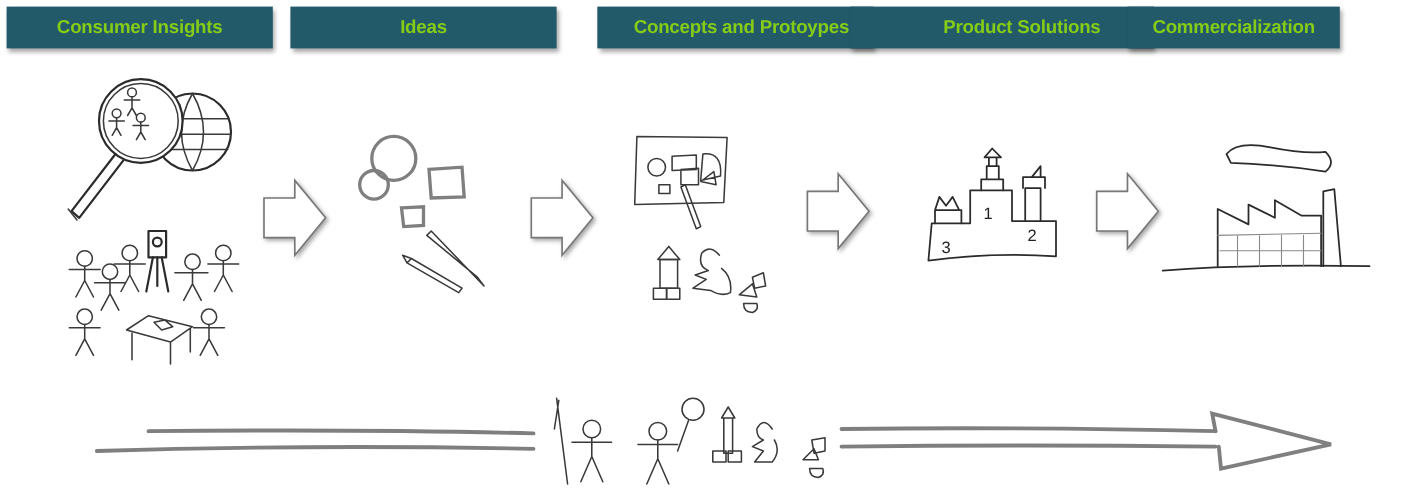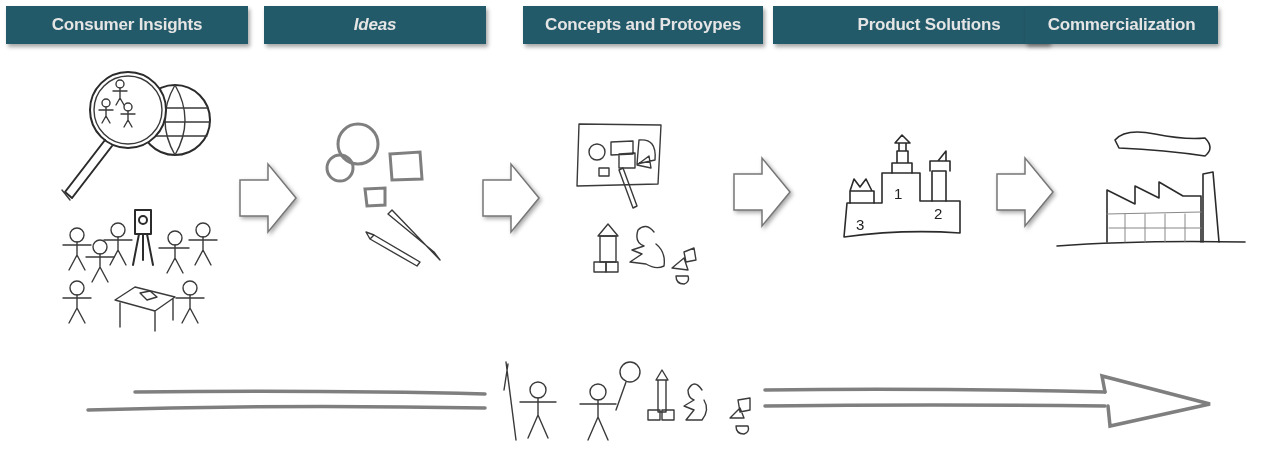--- a/index.html
+++ b/index.html
@@ -1,31 +1,31 @@
 <!DOCTYPE html>
 <html><head>
 <meta charset="utf-8">
 <style>
   html, body { margin:0; padding:0; background:#ffffff; }
   body { width:1280px; height:454px; position:relative; overflow:hidden; font-family:"Liberation Sans", sans-serif; }
-  .hdr { position:absolute; top:6px; height:38px; background:#235a6a; color:#e5e5e5; font-weight:bold; font-size:17px;
+  .hdr { position:absolute; top:6px; height:38px; background:#235a6a; color:#84cc16; font-weight:bold; font-size:17px;
          display:flex; align-items:center; justify-content:center; box-shadow:2px 3px 4px rgba(0,0,0,0.35);
          font-family:"Liberation Sans", sans-serif; letter-spacing:-0.2px; }
   svg { position:absolute; overflow:visible; }
   .sk { fill:none; stroke:#2b2b2b; stroke-width:2; stroke-linecap:round; stroke-linejoin:round; }
   .skl { fill:none; stroke:#3a3a3a; stroke-width:1.4; stroke-linecap:round; stroke-linejoin:round; }
   .soft { fill:none; stroke:#555; stroke-width:3; opacity:0.75; stroke-linecap:round; }
   .num { font-family:"Liberation Sans", sans-serif; font-size:15px; fill:#222; }
 </style>
 </head>
 <body>
 
 <div class="hdr" style="left:6px;width:242px;">Consumer Insights</div>
-<div class="hdr" style="left:264px;width:222px;font-style:italic;">Ideas</div>
-<div class="hdr" style="left:523px;width:240px;">Concepts and Protoypes</div>
+<div class="hdr" style="left:264px;width:242px;">Ideas</div>
+<div class="hdr" style="left:543px;width:240px;padding-left:11px;">Concepts and Protoypes</div>
 <div class="hdr" style="left:773px;width:240px;padding-left:36px;">Product Solutions</div>
 <div class="hdr" style="left:1025px;width:193px;">Commercialization</div>
 
 <svg style="left:50px;top:70px" width="170" height="140">
   <circle class="sk" cx="125" cy="50" r="35"></circle>
   <path class="skl" d="M125 15 Q105 50 125 85 M125 15 Q145 50 125 85 M92 38 H158 M90 52 H160 M93 66 H157"></path>
   <circle class="sk" cx="78" cy="40" r="38" fill="#fff" style="fill:#fff"></circle>
   <circle class="skl" cx="78" cy="40" r="34"></circle>
   <path class="sk" d="M55 70 L15 122 L22 128 L62 76"></path>
   <path class="skl" d="M12 120 L20 130"></path>

